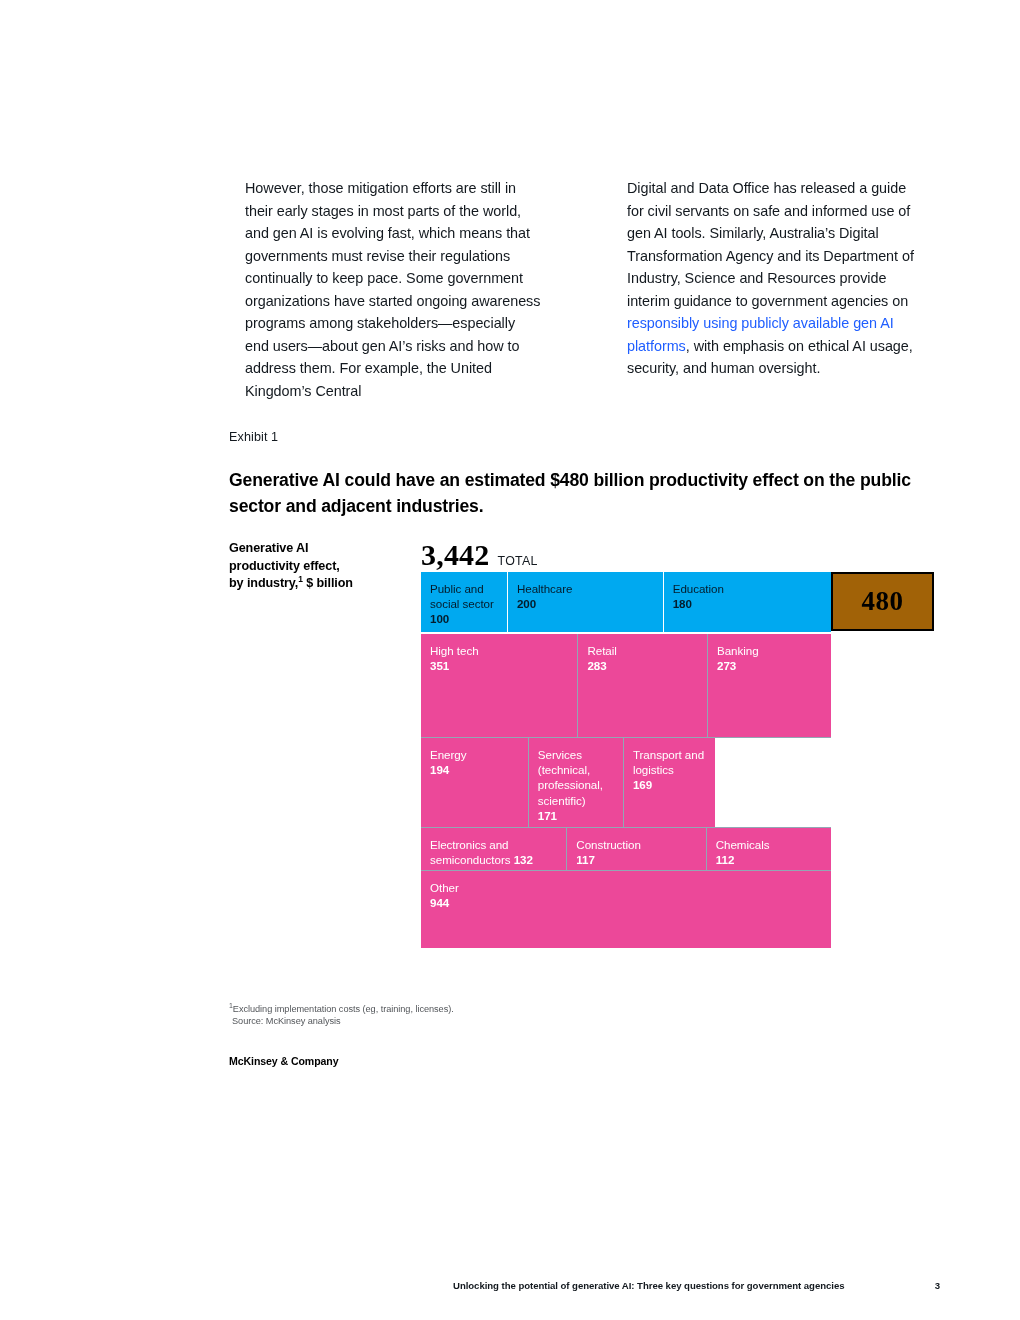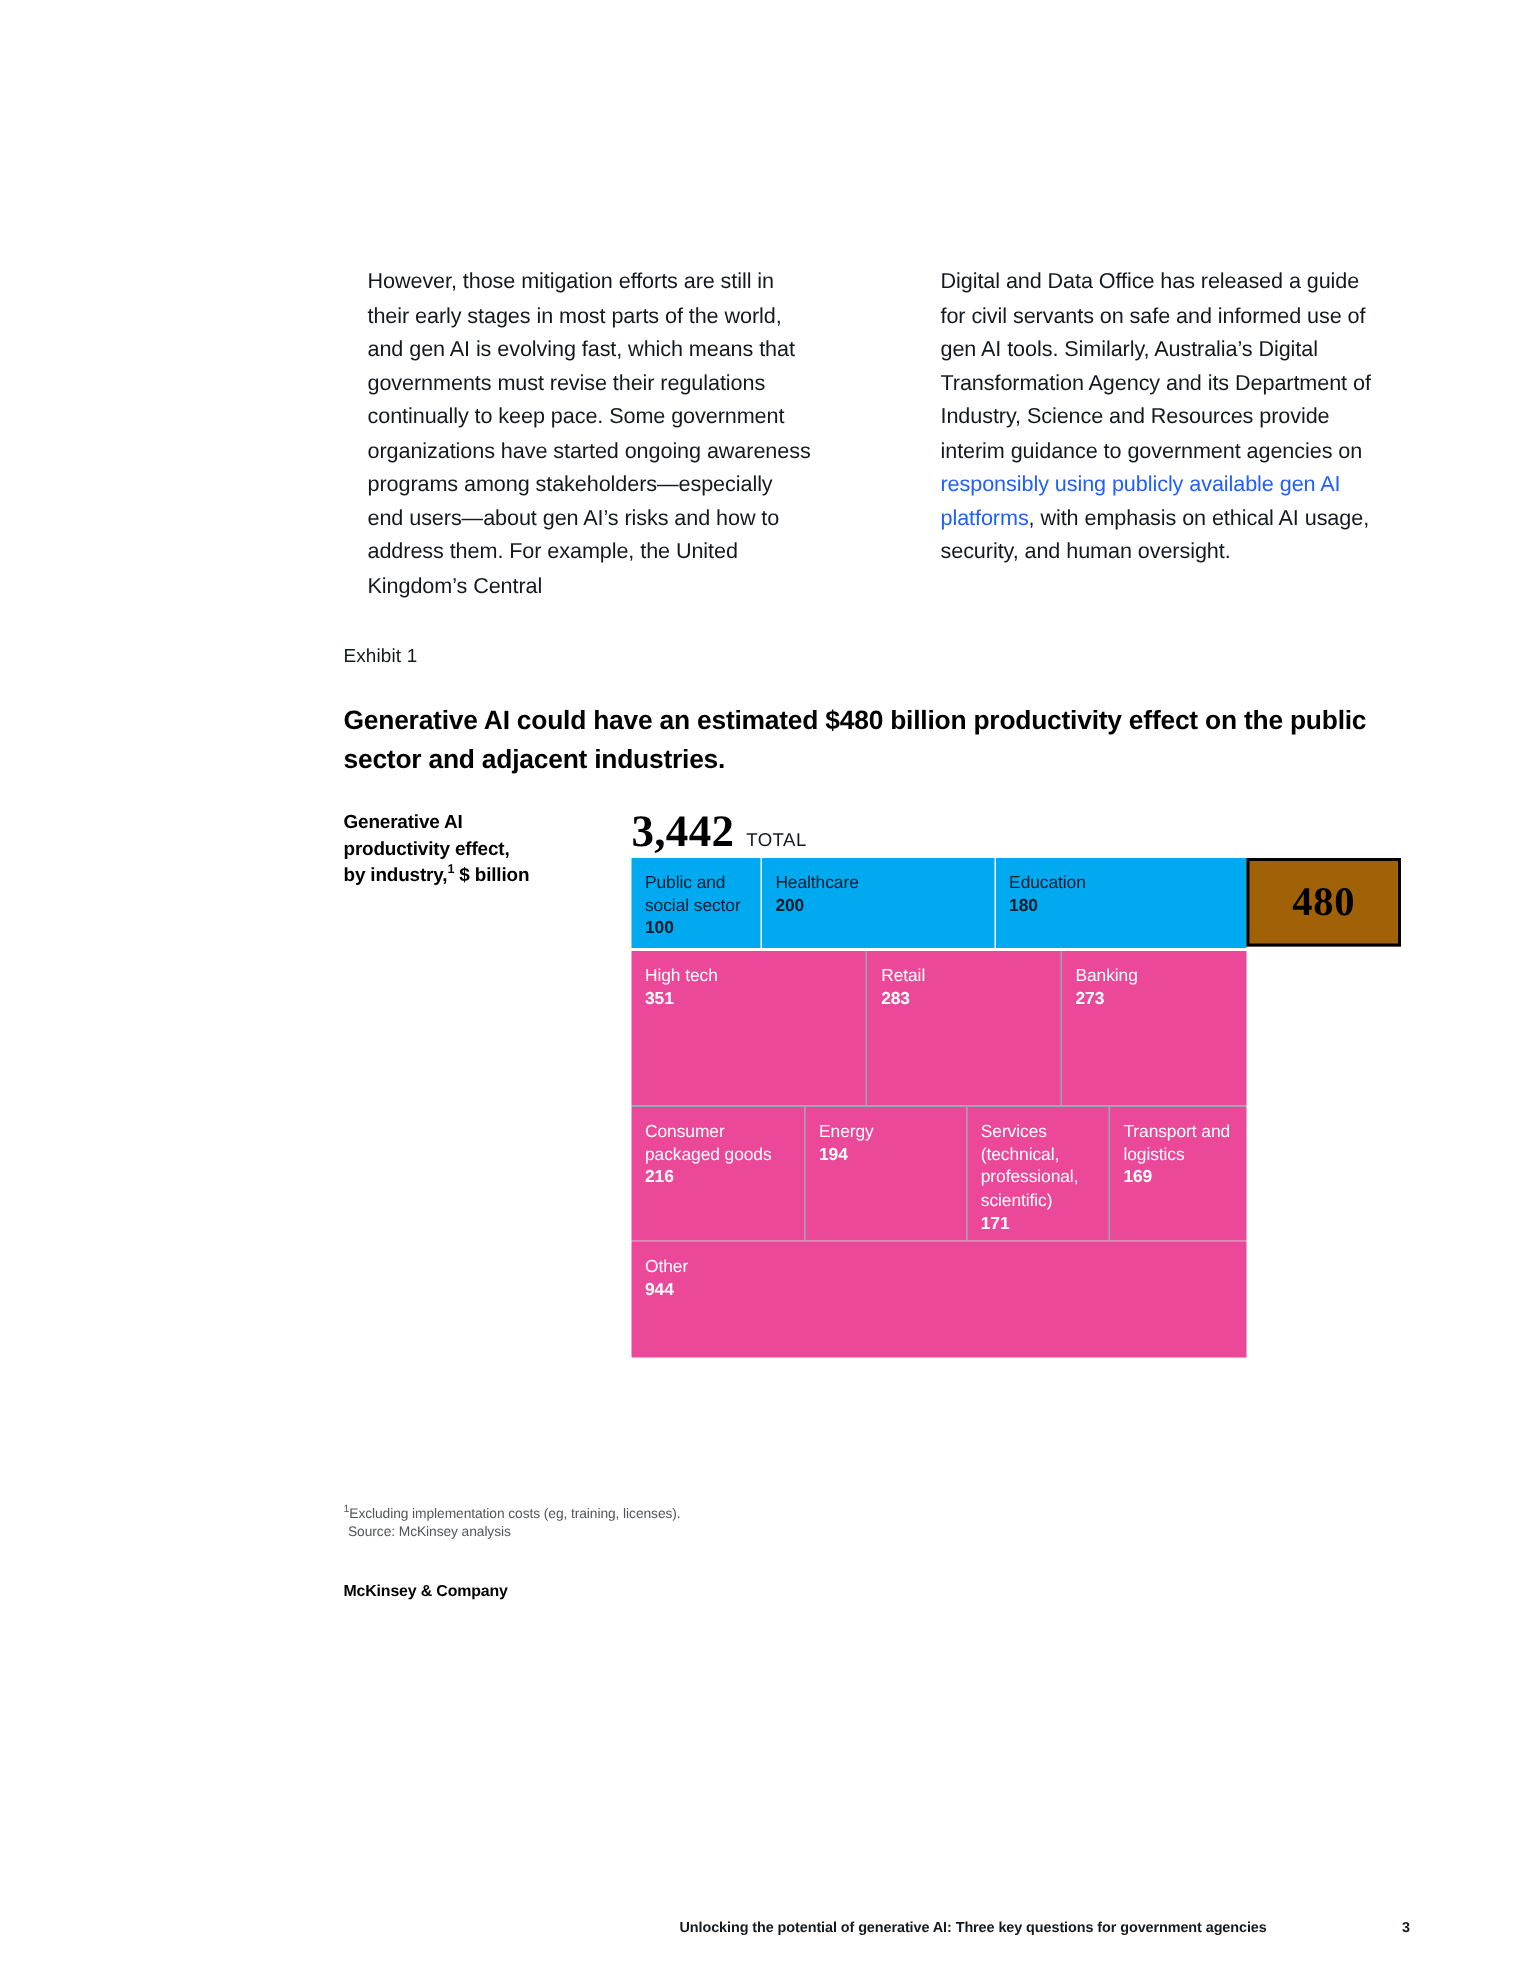--- a/index.html
+++ b/index.html
@@ -127,21 +127,21 @@
   .row-blue .tm-cell:last-child { border-right: none; }
 
   .row-navy .tm-cell {
     background: #ec4899;
     color: #ffffff;
     border-right: 1.5px solid #93a6b4;
   }
   .row-navy .tm-cell:last-child { border-right: none; }
 
   .row-navy { border-top: 1.5px solid #93a6b4; }
-  .row-blue { border-top: none; justify-content: space-between; }
+  .row-blue { border-top: none; }
   .row-navy.first-navy { border-top: 2px solid #ffffff; }
 
   
   .callout-480 {
     position: absolute;
     left: 831px;
     top: 572px;
     width: 103px;
     height: 59px;
     box-sizing: border-box;
@@ -226,24 +226,28 @@
       <div class="tm-cell" style="width: 21.2%;"><span>Public and social sector</span><br><span class="val">100</span></div>
       <div class="tm-cell" style="width: 38%;"><span>Healthcare</span><br><span class="val">200</span></div>
       <div class="tm-cell" style="width: 40.8%;"><span>Education</span><br><span class="val">180</span></div>
     </div>
     <div class="tm-row row-navy first-navy" style="height: 105px;">
       <div class="tm-cell" style="width: 38.4%;"><span>High tech</span><br><span class="val">351</span></div>
       <div class="tm-cell" style="width: 31.6%;"><span>Retail</span><br><span class="val">283</span></div>
       <div class="tm-cell" style="width: 30%;"><span>Banking</span><br><span class="val">273</span></div>
     </div>
     <div class="tm-row row-navy" style="height: 90px;">
-      <div class="tm-cell" style="width: 28.3%;"><span>Consumer packaged goods</span><br><span class="val">216</span></div>
       <div class="tm-cell" style="width: 26.3%;"><span>Energy</span><br><span class="val">194</span></div>
       <div class="tm-cell" style="width: 23.2%;"><span>Services<br>(technical,<br>professional,<br>scientific)</span><br><span class="val">171</span></div>
       <div class="tm-cell" style="width: 22.2%;"><span>Transport and logistics</span><br><span class="val">169</span></div>
+    </div>
+    <div class="tm-row row-navy" style="height: 43px;">
+      <div class="tm-cell" style="width: 35.7%;"><span>Electronics and semiconductors </span><span class="val">132</span></div>
+      <div class="tm-cell" style="width: 34%;"><span>Construction</span><br><span class="val">117</span></div>
+      <div class="tm-cell" style="width: 30.3%;"><span>Chemicals</span><br><span class="val">112</span></div>
     </div>
     <div class="tm-row row-navy" style="height: 78px;">
       <div class="tm-cell" style="width: 100%;"><span>Other</span><br><span class="val">944</span></div>
     </div>
   </div>
 
 <div class="callout-480">480</div>
 
 <div class="footnotes">
   <div><sup>1</sup>Excluding implementation costs (eg, training, licenses).</div>

